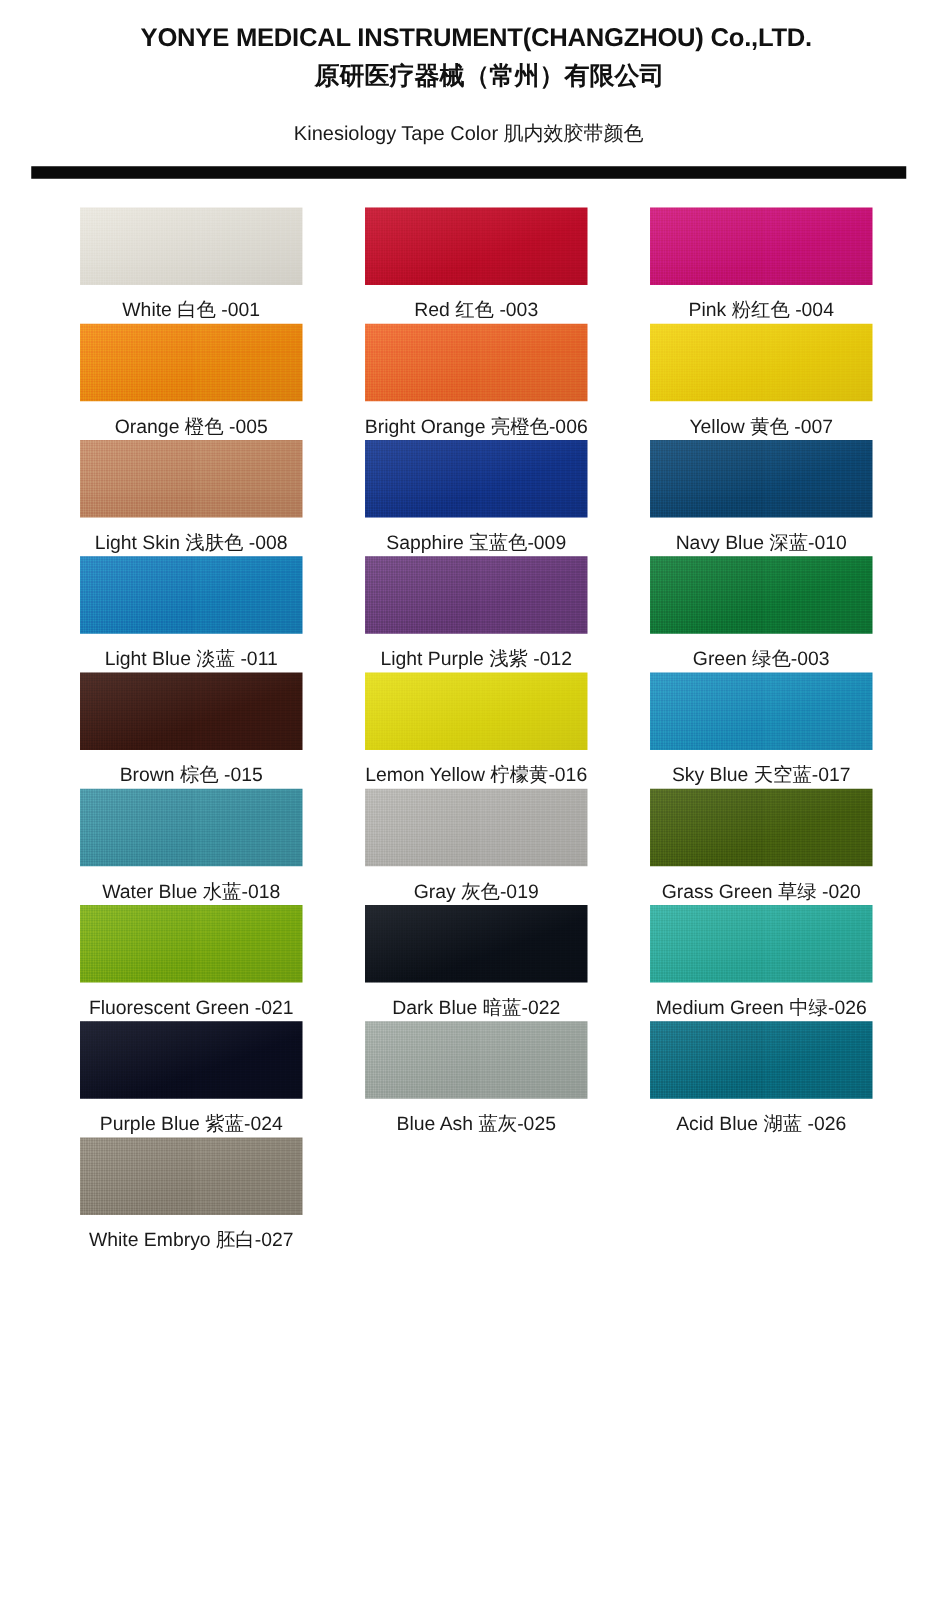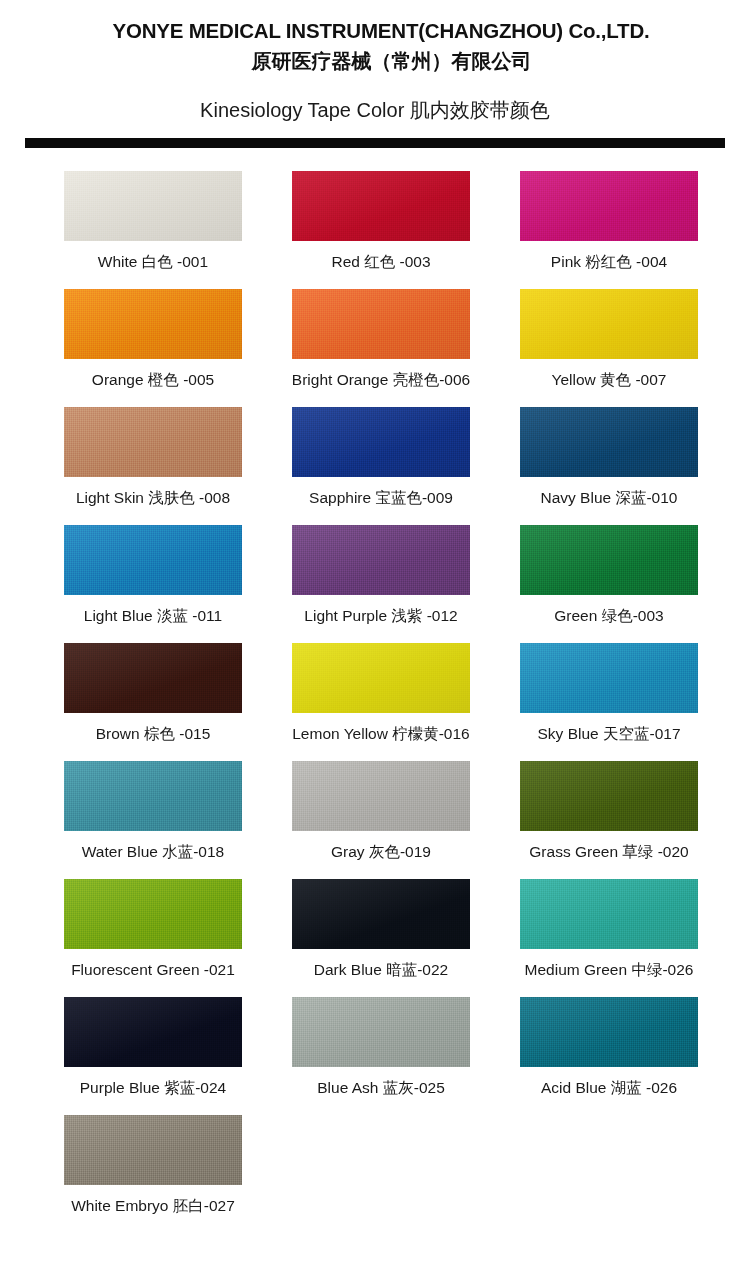--- a/index.html
+++ b/index.html
@@ -32,21 +32,21 @@
   }
   .company-cn {
     font-size: 20px;
     font-weight: bold;
     line-height: 1.5;
     color: #111111;
     margin-top: 2px;
     margin-left: 33px;
   }
   .subtitle {
-    font-size: 20px;
+    font-size: 16px;
     font-weight: normal;
     color: #1a1a1a;
     margin-top: 22px;
     line-height: 1.2;
   }
   .rule {
     width: 700px;
     height: 10px;
     background: #0a0a0a;
     margin: 16px auto 0 auto;
@@ -55,21 +55,21 @@
   
   .grid {
     margin-top: 23px;
     display: grid;
     grid-template-columns: repeat(3, 1fr);
     width: 684px;
     margin-left: 39px;
     row-gap: 0px;
   }
   .cell {
-    height: 118px;
+    height: 93px;
     display: flex;
     flex-direction: column;
     align-items: center;
   }
   .swatch {
     width: 178px;
     height: 70px;
     position: relative;
     overflow: hidden;
     background-size: cover;

